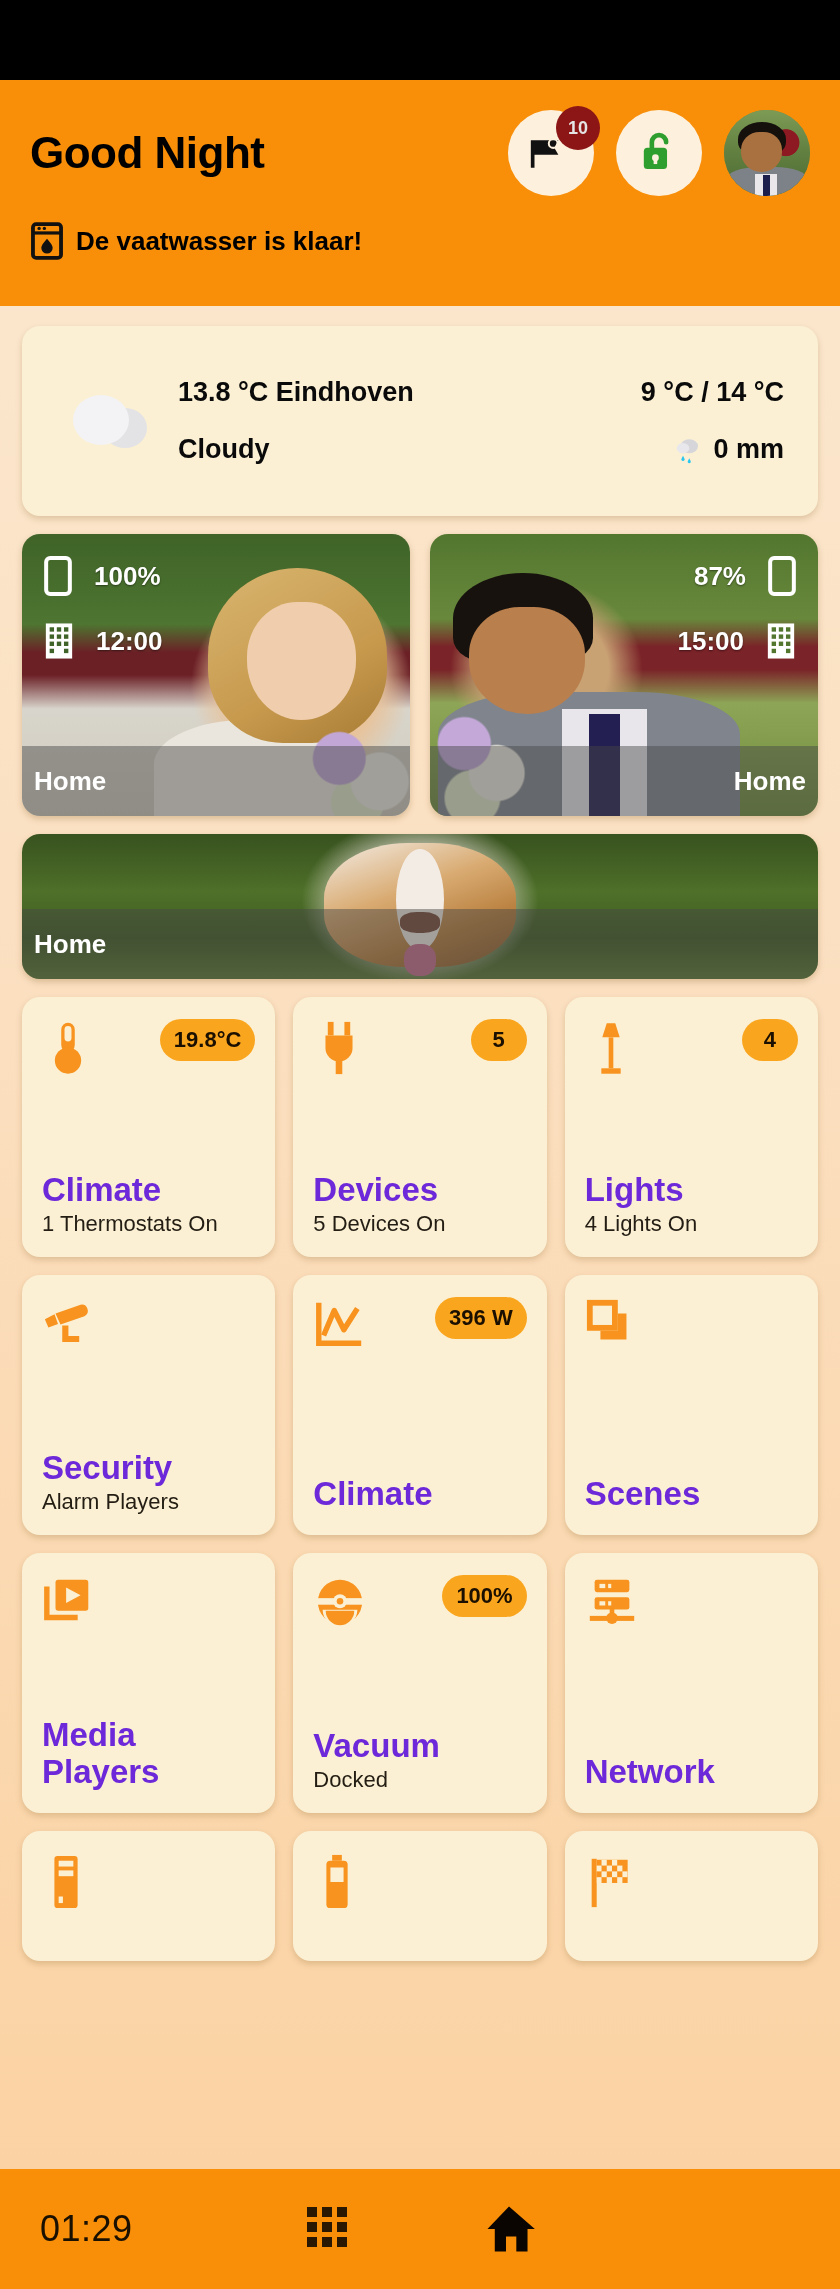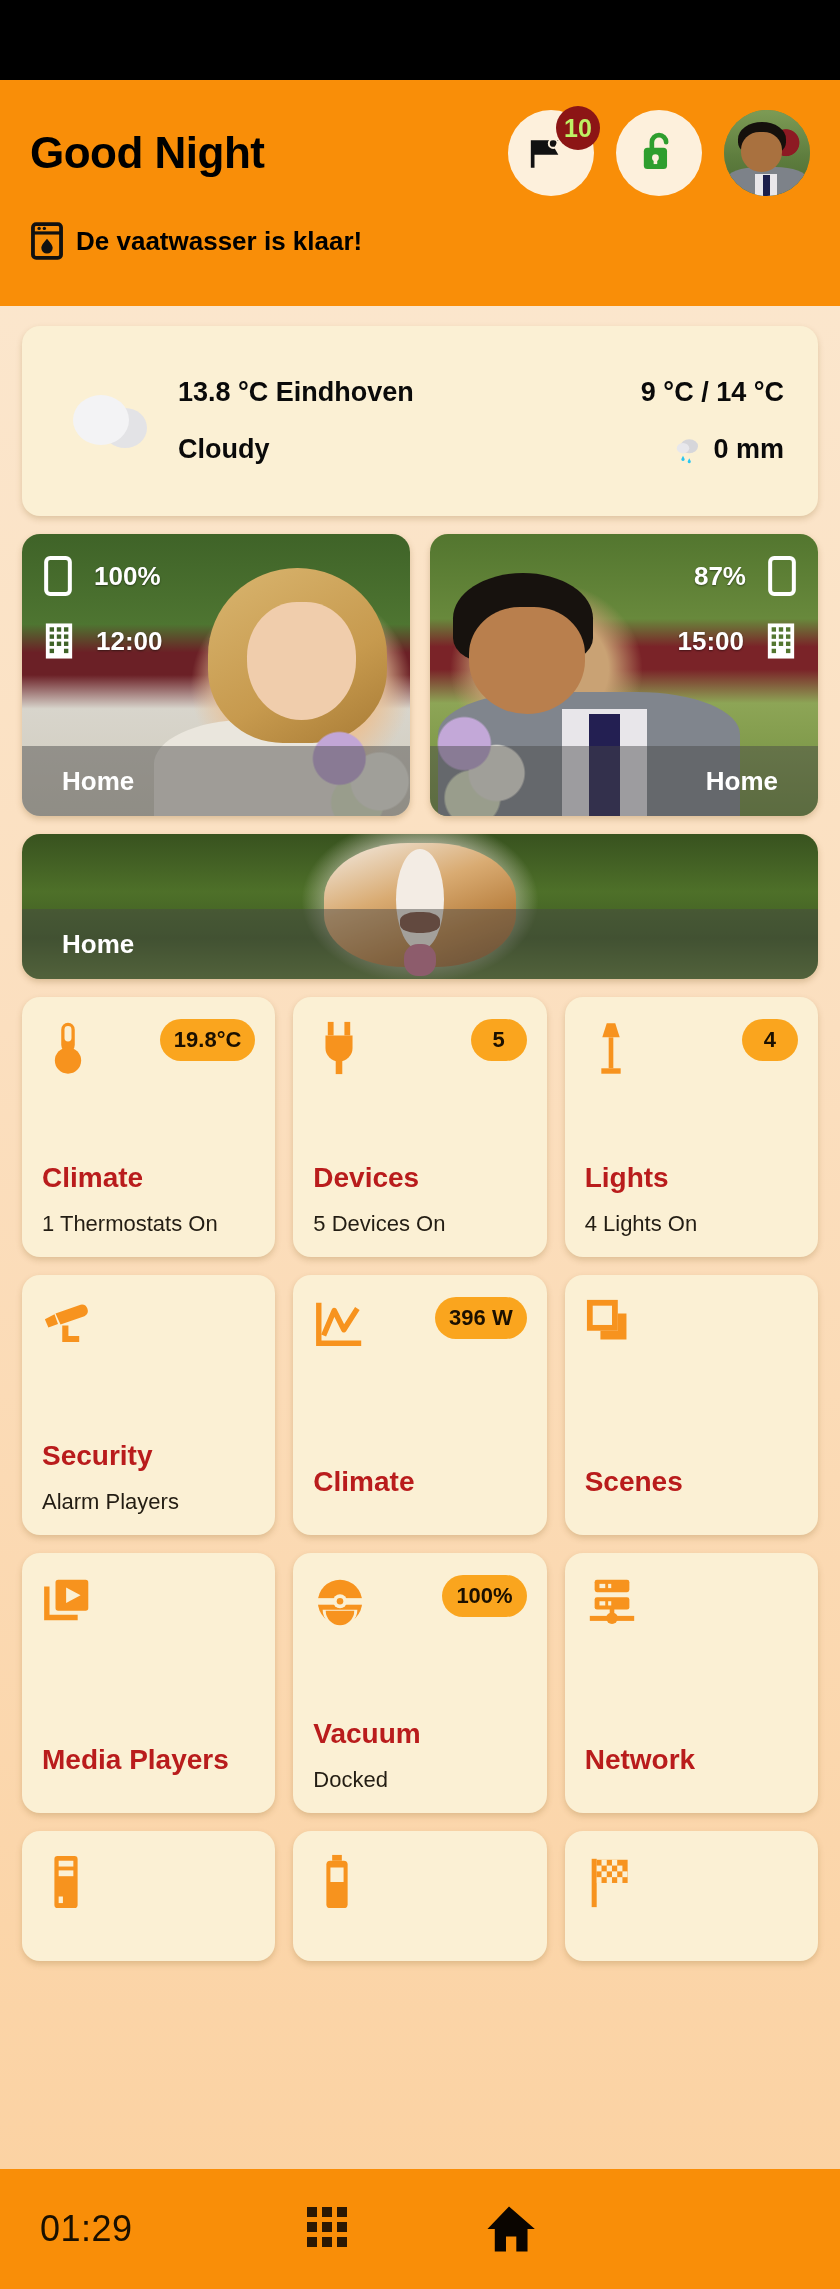--- a/index.html
+++ b/index.html
@@ -62,22 +62,22 @@
     position: relative;
   }
   .badge {
     position: absolute;
     top: -4px;
     right: -6px;
     min-width: 44px;
     height: 44px;
     border-radius: 22px;
     background: #8c1515;
-    color: #bef264;
-    font-size: 25px;
+    color: #e5e5e5;
+    font-size: 18px;
     font-weight: bold;
     display: flex;
     align-items: center;
     justify-content: center;
     padding: 0 8px;
   }
   .avatar {
     width: 86px;
     height: 86px;
     border-radius: 50%;
@@ -298,21 +298,21 @@
     font-weight: bold;
     text-shadow: 0 1px 2px rgba(0,0,0,0.45);
   }
   .name-strip {
     position: absolute;
     left: 0; right: 0; bottom: 0;
     height: 70px;
     background: rgba(70, 70, 70, 0.46);
     display: flex;
     align-items: center;
-    padding: 0 40px;
+    padding: 0 12px;
   }
   .name-strip.right { justify-content: flex-end; }
   .name-strip span {
     color: #ffffff;
     font-size: 26px;
     font-weight: bold;
   }
 
   
   .tile-grid {
@@ -344,29 +344,29 @@
     font-weight: bold;
     border-radius: 28px;
     min-width: 56px;
     height: 42px;
     display: flex;
     align-items: center;
     justify-content: center;
     padding: 0 14px;
   }
   .tile-title {
-    font-size: 28px;
+    font-size: 33px;
     font-weight: bold;
-    color: #b91c1c;
+    color: #6d28d9;
     line-height: 1.1;
   }
   .tile-sub {
     font-size: 22px;
     color: #231d13;
-    margin-top: 17px;
+    margin-top: 3px;
   }
   .tile-bottom { display: flex; flex-direction: column; }
   .tile.partial { height: 130px; justify-content: flex-start; }
 
   
   .bottomnav {
     flex: 0 0 120px;
     background: #f98e08;
     display: flex;
     align-items: center;

